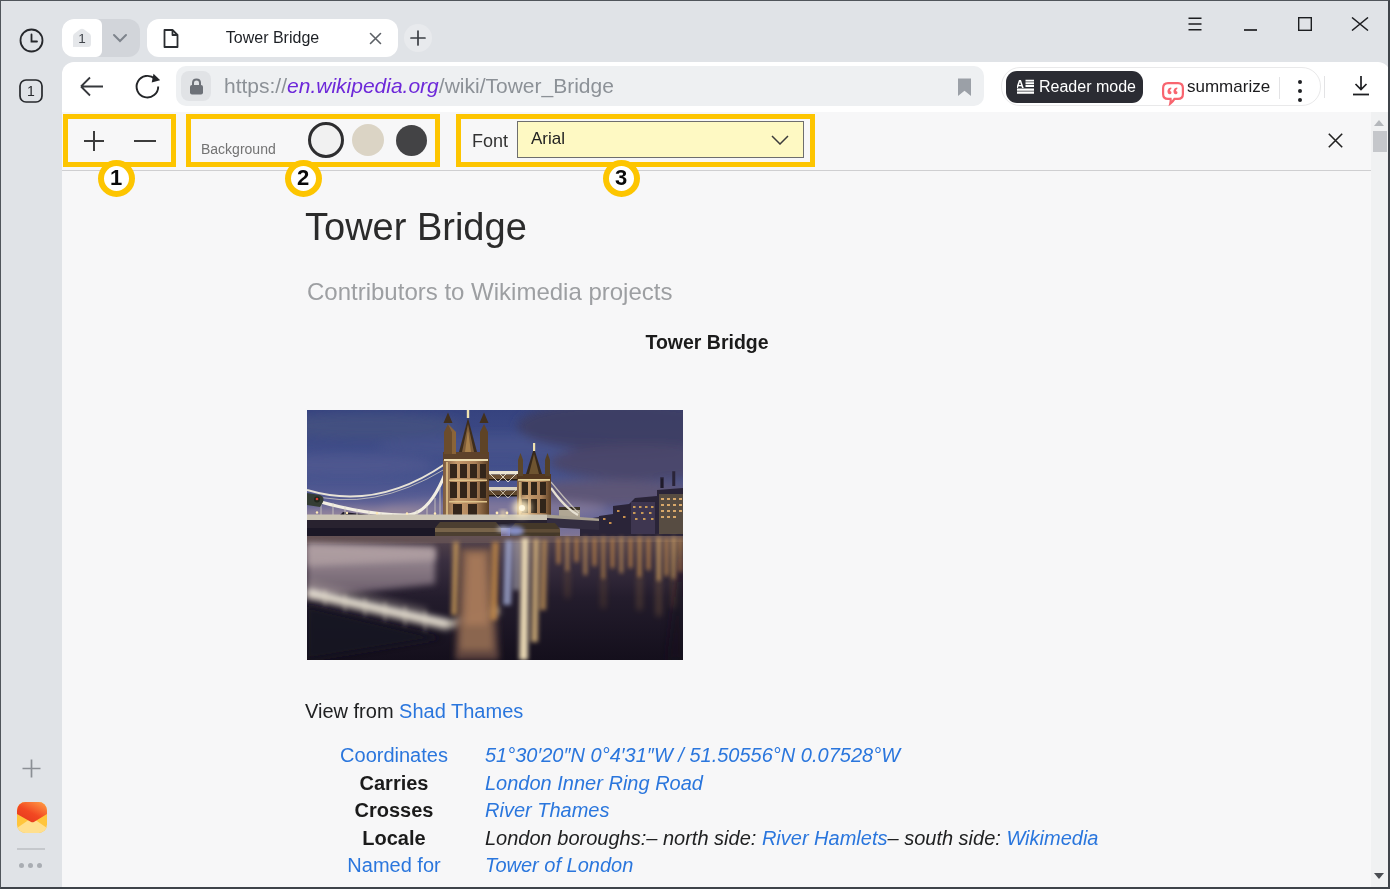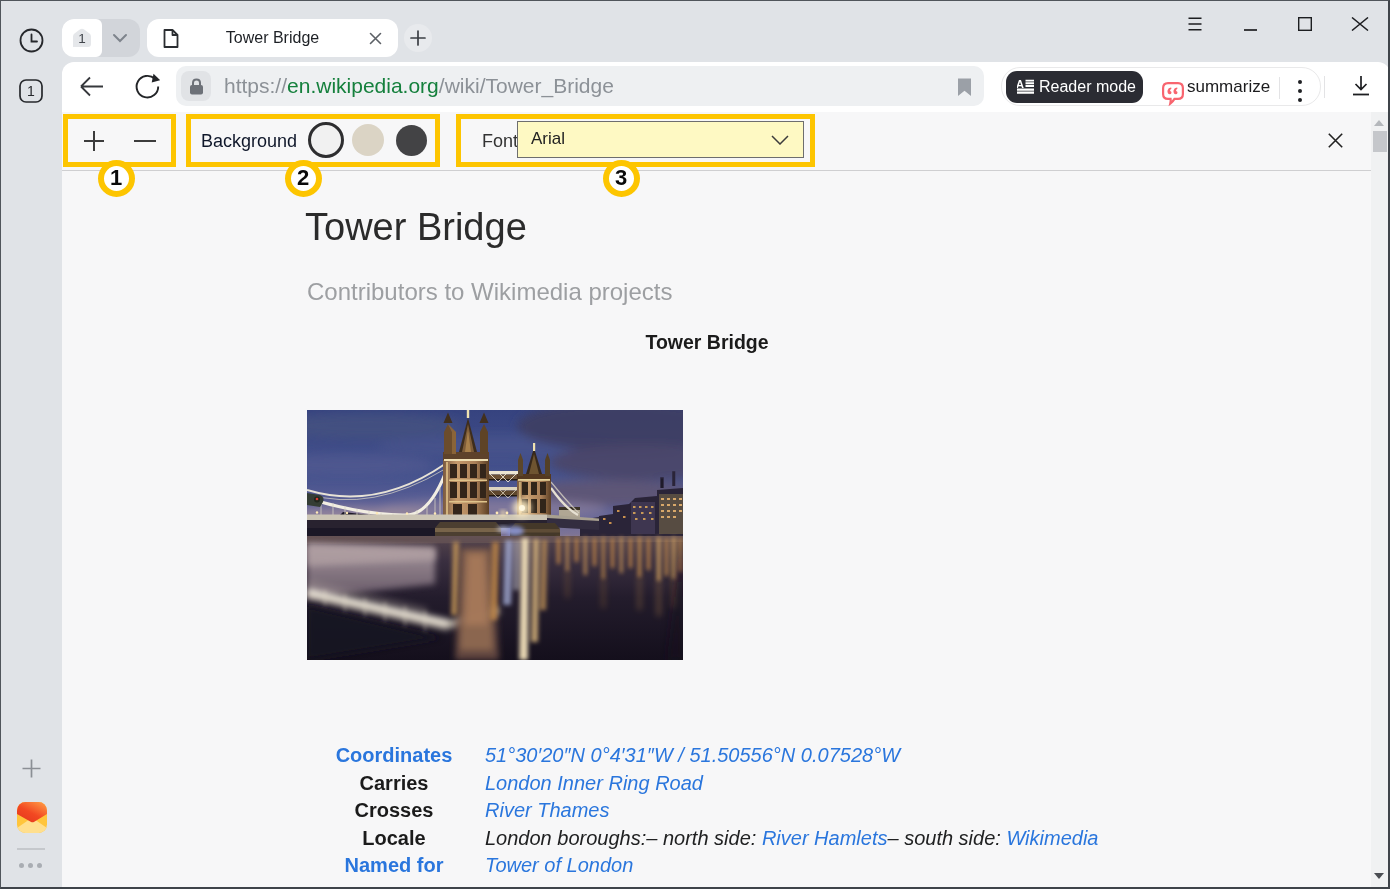--- a/index.html
+++ b/index.html
@@ -17,56 +17,56 @@
   #tgchev { position:absolute; left:50px; top:14px; }
   #tab { left:147px; top:19px; width:251px; height:38px; background:#ffffff; border-radius:12px; }
   #tabtitle { position:absolute; left:0px; top:0; width:251px; height:38px; line-height:38px; text-align:center; font-size:16px; color:#1d2025; }
   #newtab { left:404px; top:24px; width:28px; height:28px; border-radius:50%; background:#e8eaed; }
 
   
   #addrrow { left:62px; top:62px; width:1328px; height:50px; background:#ffffff; border-radius:12px 12px 0 0; }
   #urlfield { left:114px; top:4px; width:808px; height:40px; background:#eef0f2; border-radius:10px; position:absolute; }
   #lockbadge { left:5px; top:5px; width:30px; height:30px; background:#e1e3e6; border-radius:8px; position:absolute; }
   #urltext { position:absolute; left:48px; top:0; height:40px; line-height:40px; font-size:21px; color:#8c9197; white-space:pre; }
-  #urltext b { color:#15803d; font-weight:normal; }
+  #urltext b { color:#6d28d9; font-weight:normal;font-style:italic; }
   #rpanel { position:absolute; left:939px; top:5px; width:320px; height:39px; border:1px solid #e9e9ea; border-radius:19px; background:#fff; }
   #readerpill { position:absolute; left:4px; top:3px; width:137px; height:32px; background:#2b2c33; border-radius:11px; color:#fff; font-size:16px; line-height:32px; }
   #readerpill span { position:absolute; left:33px; }
   #sumtext { position:absolute; left:185px; top:0px; height:39px; line-height:38px; font-size:17px; color:#1c1c1e; }
   .vsep { position:absolute; width:1px; background:#e3e3e5; }
 
   
   #toolbar { left:62px; top:112px; width:1309px; height:59px; background:#f7f7f8; border-bottom:1px solid #cfcfd1; }
   .ybox { position:absolute; border:5px solid #fdc500; top:2px; height:53px; }
   #ybox1 { left:1px; width:113px; }
   #ybox2 { left:124px; width:254px; }
   #ybox3 { left:394px; width:359px; }
   .badge { position:absolute; top:47.5px; width:37px; height:37px; background:#fff; border:6px solid #fdc500; border-radius:50%; text-align:center; font-weight:bold; font-size:22px; line-height:24px; color:#0a0a0a; z-index:5; }
-  #bg-label { position:absolute; left:139px; top:0; height:58px; line-height:58px; font-size:18px; color:#0f172a; }
+  #bg-label { position:absolute; left:139px; top:8px; height:58px; line-height:58px; font-size:14px; color:#737373; }
   .circ { position:absolute; border-radius:50%; }
   #c1 { left:246px; top:10px; width:36px; height:36px; background:#f1f1f1; border:3px solid #2e2e30; }
   #c2 { left:290px; top:12px; width:32px; height:32px; background:#dbd4c5; }
   #c3 { left:334px; top:12.5px; width:31px; height:31px; background:#434345; }
-  #font-label { position:absolute; left:420px; top:0; height:58px; line-height:58px; font-size:18px; color:#333; }
+  #font-label { position:absolute; left:410px; top:0; height:58px; line-height:58px; font-size:18px; color:#333; }
   #fontsel { position:absolute; left:455px; top:9px; width:287px; height:37px; background:#fef9c3; border:1.5px solid #6e6e6e; font-size:17px; color:#222; line-height:34px; }
   #fontsel span { position:absolute; left:13px; }
 
   
   #content { left:62px; top:171px; width:1309px; height:716px; background:#f7f7f8; overflow:hidden; }
   #h1 { position:absolute; left:243px; top:35px; font-size:38px; color:#2b2b2b; }
   #contrib { position:absolute; left:245px; top:107px; font-size:24px; color:#9d9fa2; }
   #tbbold { position:absolute; left:0; top:160px; width:1290px; text-align:center; font-size:19.5px; font-weight:bold; color:#1b1b1b; }
   #photo { position:absolute; left:245px; top:239px; width:376px; height:250px; }
   #caption { position:absolute; left:243px; top:529px; font-size:20px; color:#202122; }
   table#infobox { position:absolute; left:241px; top:571px; border-collapse:collapse; font-size:20px; }
   #infobox td { padding:0; height:27.5px; line-height:27.5px; vertical-align:middle; white-space:nowrap; }
   #infobox td.l { width:182px; text-align:center; font-weight:bold; color:#1b1b1b; }
   #infobox td.v { color:#202122;font-style:italic; }
   a { color:#2a76dd; text-decoration:none; }
-  #infobox td.l a { font-weight:bold; }
+  #infobox td.l a { font-weight:normal; }
 
   
   #sidebar { left:0; top:0; width:62px; height:889px; background:#e0e3e7; }
 
   
   #scroll { left:1371px; top:112px; width:17px; height:775px; background:#f0f1f2; }
   #thumb { position:absolute; left:1.5px; top:19px; width:14px; height:21px; background:#c5c7cb; }
   .tri-up { position:absolute; left:3px; top:8px; width:0; height:0; border-left:5.5px solid transparent; border-right:5.5px solid transparent; border-bottom:6px solid #b4b7bb; }
   .tri-dn { position:absolute; left:3px; top:761px; width:0; height:0; border-left:5.5px solid transparent; border-right:5.5px solid transparent; border-top:6px solid #4a4d52; }
 </style>
@@ -509,20 +509,21 @@
       </g>
       <g filter="url(#blur3)" opacity="0.45">
         <rect x="259" y="160" width="2.5" height="28" fill="#b07c3e"></rect>
         <rect x="295" y="168" width="2.5" height="30" fill="#b07c3e"></rect>
         <rect x="331" y="166" width="3" height="34" fill="#b8864a"></rect>
         <rect x="350" y="170" width="3.5" height="36" fill="#b8864a"></rect>
         <rect x="365" y="168" width="3.5" height="30" fill="#b07c3e"></rect>
       </g>
       <path d="M376 126 L376 250 L360 250 Q 368 180 376 126 Z" fill="#16101e" opacity="0.55" filter="url(#blur5)"></path>
     </svg>
+    <div id="caption">View from <a>Shad Thames</a></div>
     <table id="infobox">
       <tbody>
         <tr>
           <td class="l"><a>Coordinates</a></td>
           <td class="v"><a>51°30′20″N 0°4′31″W / 51.50556°N 0.07528°W</a></td>
         </tr>
       <tr>
           <td class="l">Carries</td>
           <td class="v"><a>London Inner Ring Road</a></td>
         </tr>

